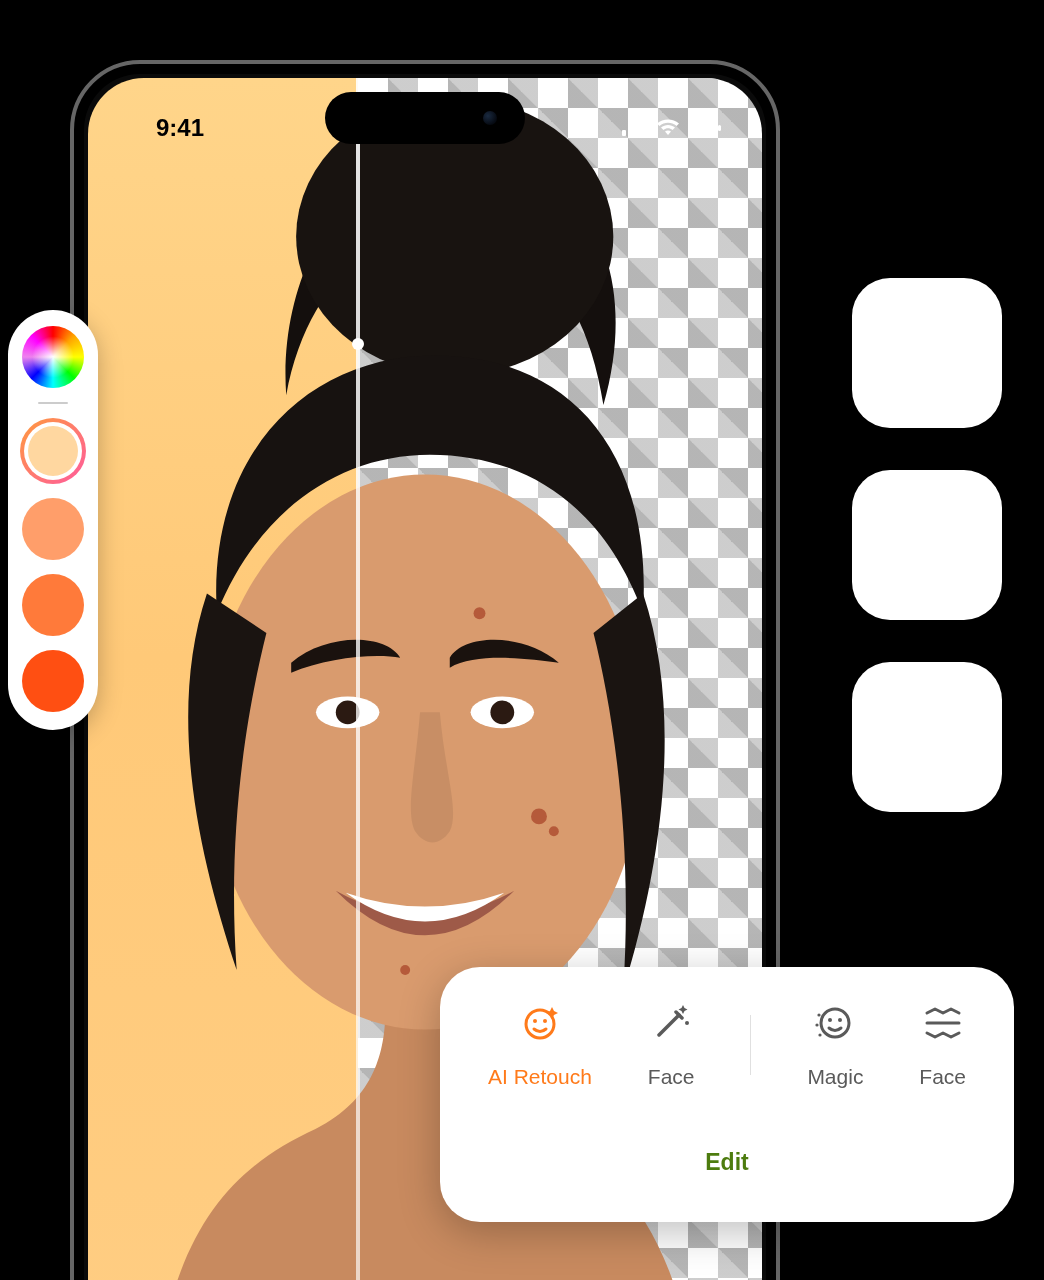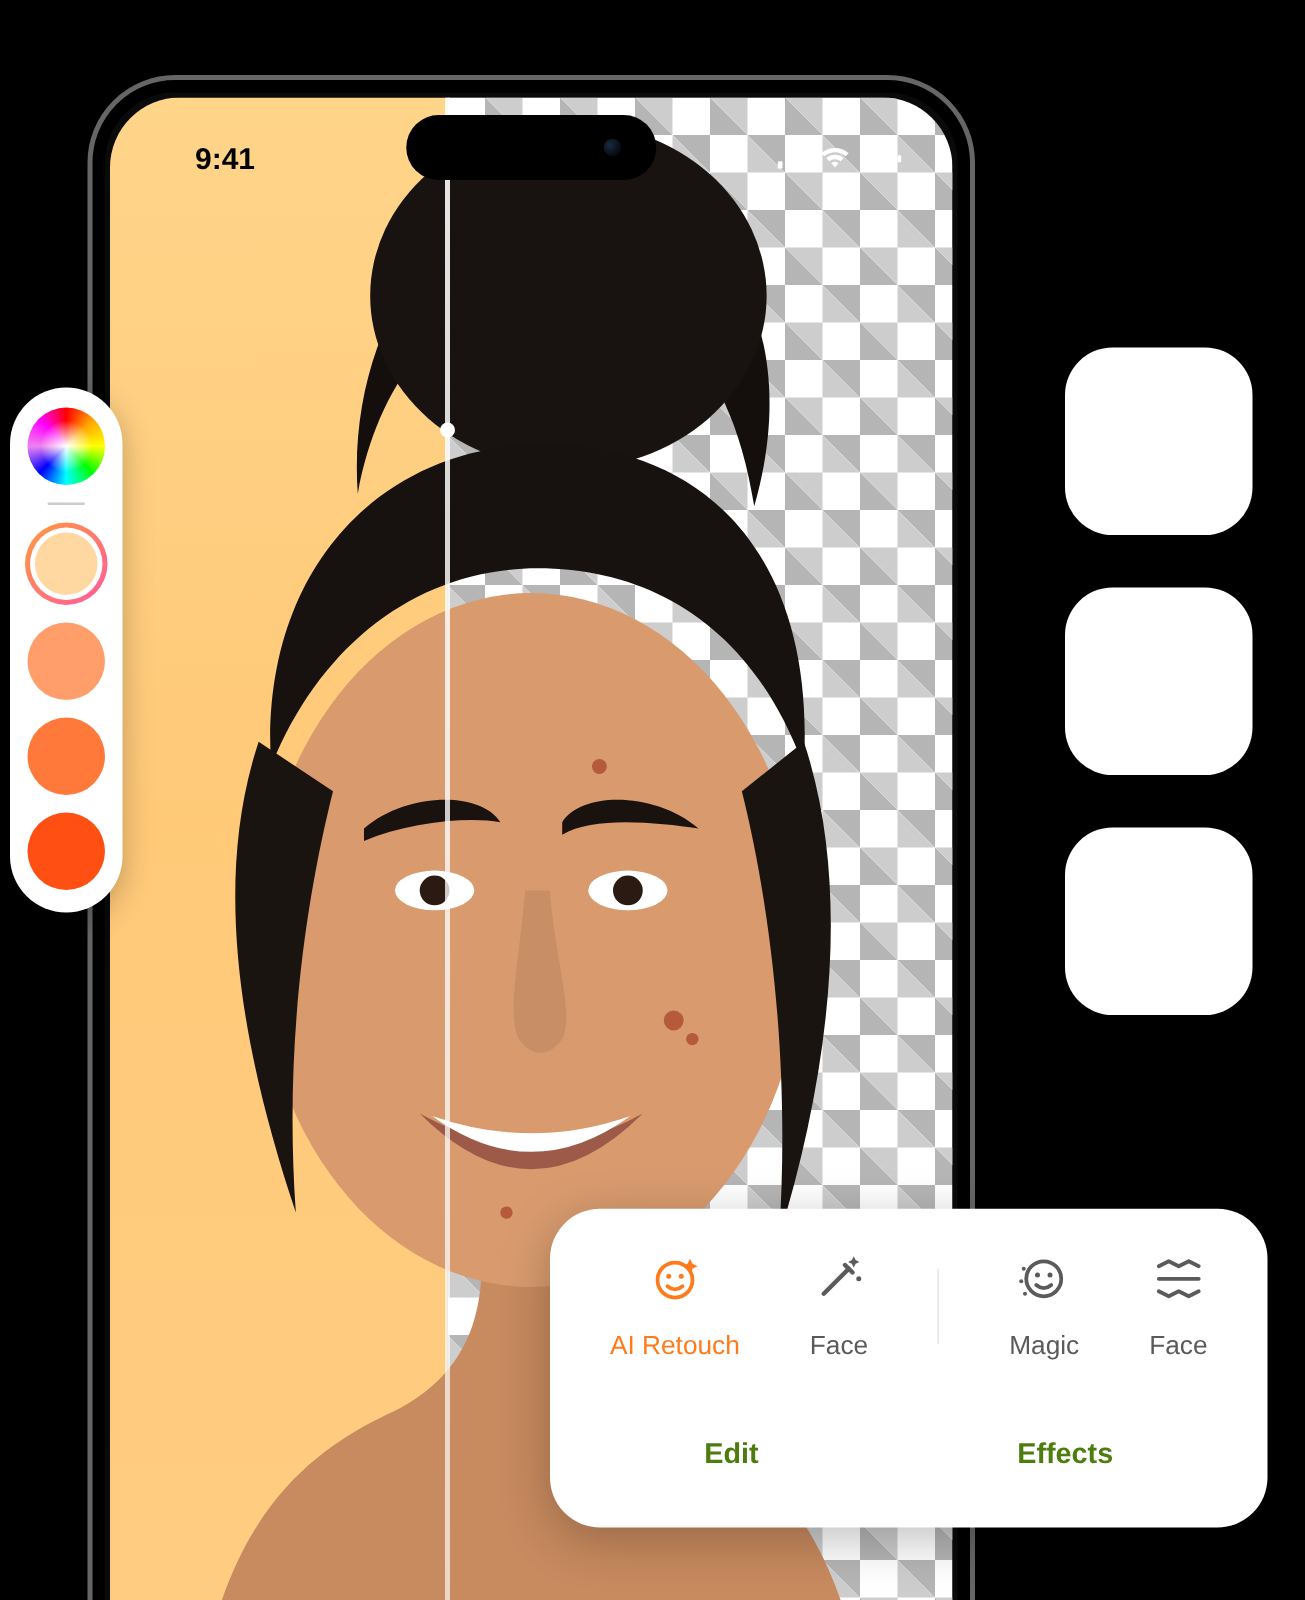--- a/index.html
+++ b/index.html
@@ -386,17 +386,14 @@
         </svg>
       </span>
       <span>Face</span>
     </div>
   </div>
 
   <div class="toolbar-row">
     <div class="tab-btn">
       <span>Edit</span>
     </div>
-    <div class="tab-btn">
-      <span>Effects</span>
-    </div>
   </div>
 </div>
 
 </body></html>

